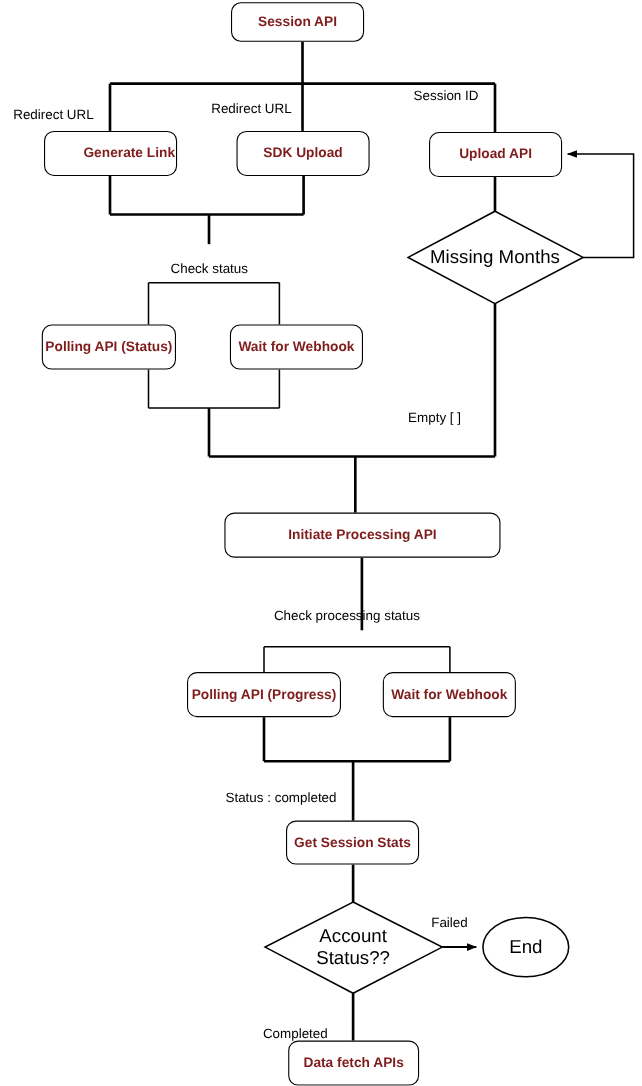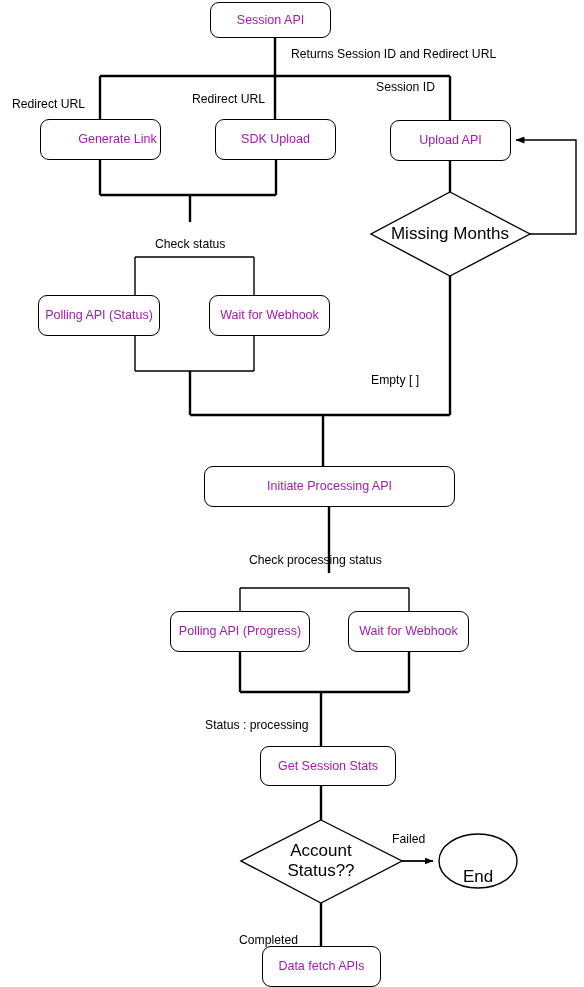--- a/index.html
+++ b/index.html
@@ -28,23 +28,23 @@
   .node {
     position: absolute;
     box-sizing: border-box;
     display: flex;
     align-items: center;
     justify-content: center;
     text-align: center;
     background: #ffffff;
     border: 1.6px solid #000000;
     border-radius: 9px;
-    color: #a21caf;
+    color: #7f1d1d;
     font-size: 12.5px;
-    font-weight: normal;
+    font-weight: bold;
     line-height: 1.15;
     z-index: 3;
   }
   .diamond-label {
     position: absolute;
     z-index: 3;
     color: #000000;
     font-size: 17px;
     font-weight: normal;
     text-align: center;
@@ -166,49 +166,48 @@
   </div>
 
   <div class="node" style="left:170px; top:611px; width:140px; height:41px;">
     <span>Polling API (Progress)</span>
   </div>
 
   <div class="node" style="left:348px; top:611px; width:121px; height:41px;">
     <span>Wait for Webhook</span>
   </div>
 
-  <div class="node" style="left:260px; top:746px; width:136px; height:40px;">
+  <div class="node" style="left:260px; top:746px; width:121px; height:40px;">
     <span>Get Session Stats</span>
   </div>
 
   <div class="diamond-label" style="left:256px; top:849px; width:130px; height:24px;">
     <span>Account Status??</span>
   </div>
 
-  <div class="diamond-label" style="left:439px; top:849px; width:78px; height:24px;margin-top:16px;">
+  <div class="diamond-label" style="left:439px; top:849px; width:78px; height:24px;">
     <span>End</span>
   </div>
 
   <div class="node" style="left:262px; top:946px; width:119px; height:41px;">
     <span>Data fetch APIs</span>
   </div>
 
-  <div class="edge-label" style="left:291px; top:47px;">Returns Session ID and Redirect URL</div>
 
   <div class="edge-label" style="left:12px; top:97px;">Redirect URL</div>
 
   <div class="edge-label" style="left:192px; top:92px;">Redirect URL</div>
 
   <div class="edge-label" style="left:376px; top:80px;">Session ID</div>
 
   <div class="edge-label" style="left:155px; top:237px;">Check status</div>
 
   <div class="edge-label" style="left:371px; top:373px;">Empty [ ]</div>
 
   <div class="edge-label" style="left:249px; top:553px;">Check processing status</div>
 
-  <div class="edge-label" style="left:205px; top:718px;">Status : processing</div>
+  <div class="edge-label" style="left:205px; top:718px;">Status : completed</div>
 
   <div class="edge-label" style="left:392px; top:832px;">Failed</div>
 
   <div class="edge-label" style="left:239px; top:913px;margin-top:20px;">Completed</div>
 
 </div>
 
 </body></html>

